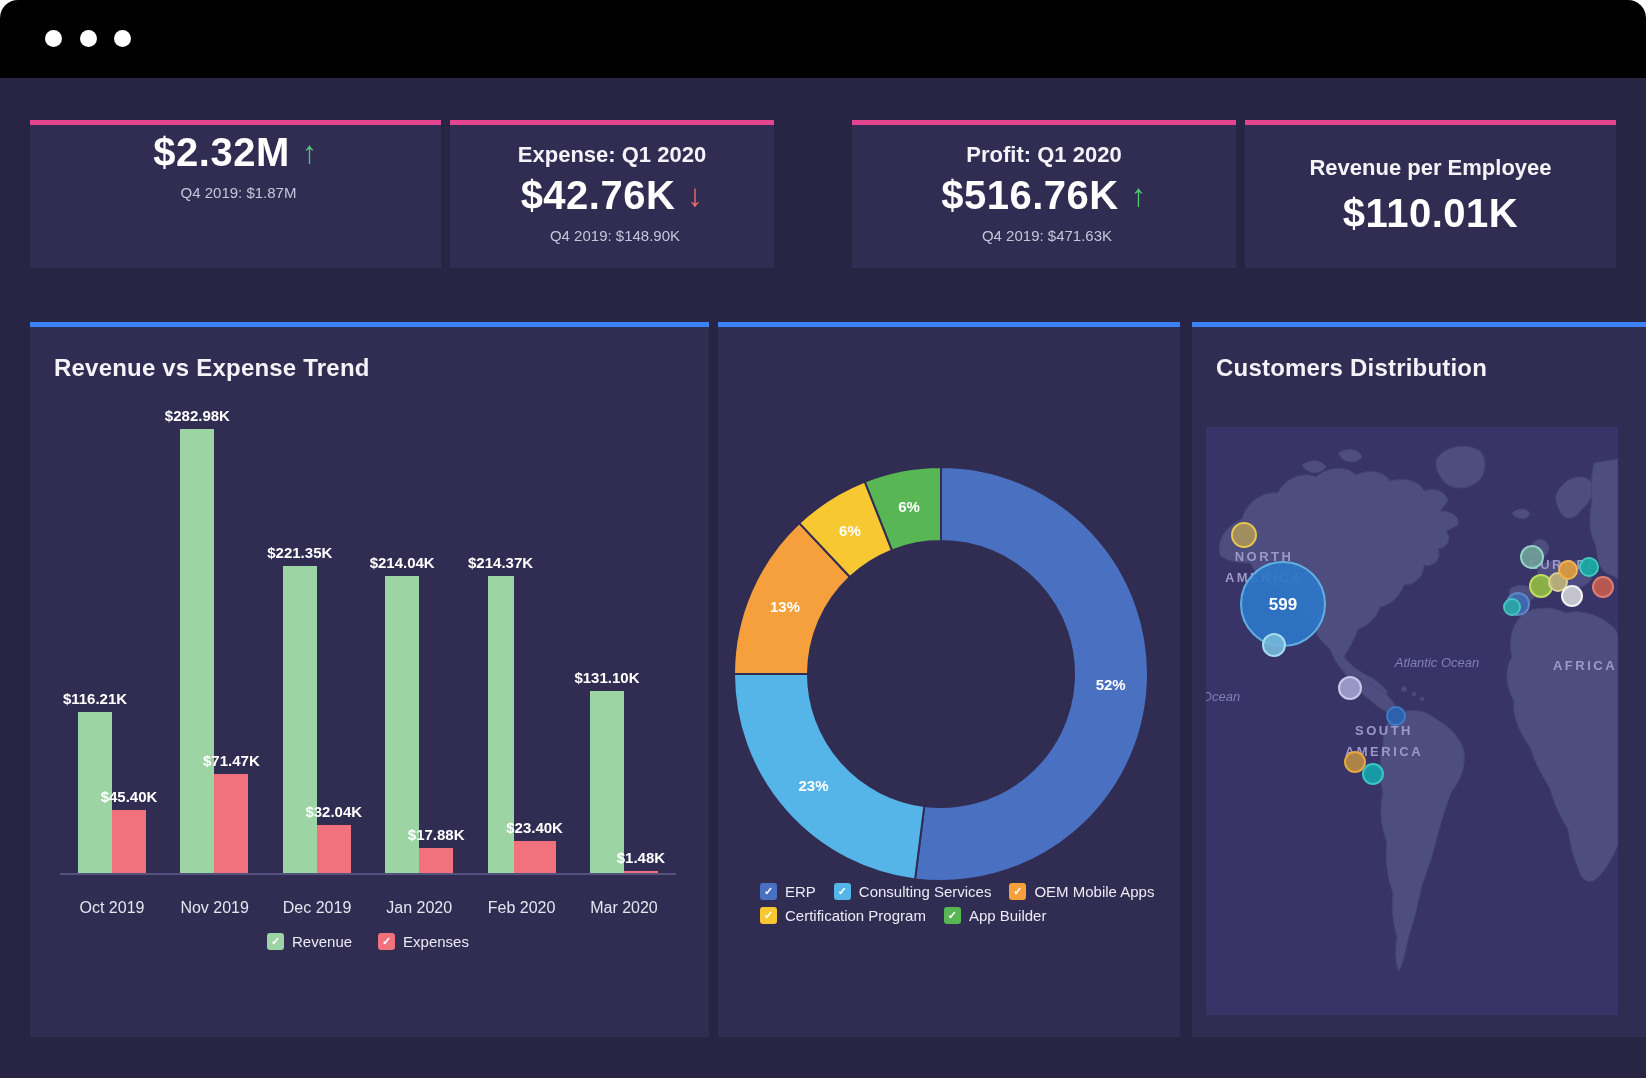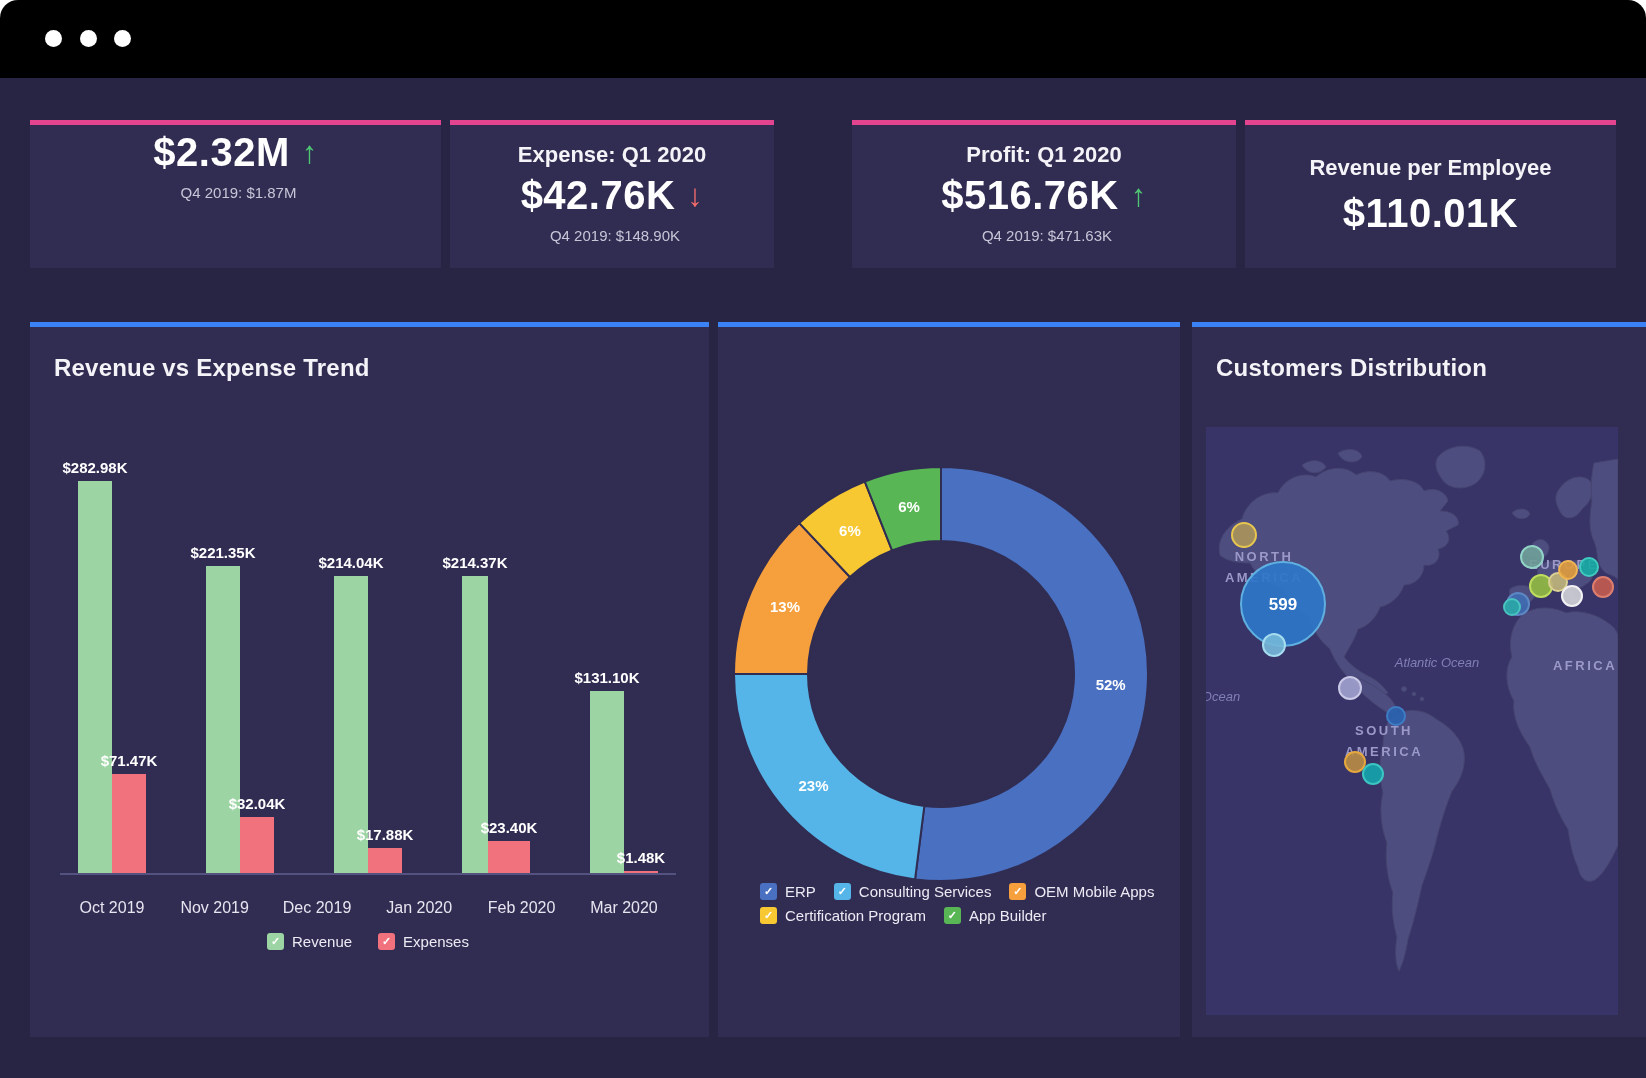--- a/index.html
+++ b/index.html
@@ -95,32 +95,40 @@
 
       </div>
 
     </div>
 
     <div class="panel" style="left:30px;width:679px">
       <h2 class="panel-title">Revenue vs Expense Trend</h2>
       <div id="bar-chart">
         <div id="bar-plot">
             <div class="bar-group">
-              <div class="bar rev" style="height: 392px;">
+              <div class="bar rev" style="height: 161px;">
+                <span class="bar-label">$116.21K</span>
+              </div>
+              <div class="bar exp" style="height: 63px;">
+                <span class="bar-label">$45.40K</span>
+              </div>
+            </div>
+            <div class="bar-group">
+              <div class="bar rev" style="height: 444px;">
                 <span class="bar-label">$282.98K</span>
               </div>
               <div class="bar exp" style="height: 99px;">
                 <span class="bar-label">$71.47K</span>
               </div>
             </div>
             <div class="bar-group">
               <div class="bar rev" style="height: 307px;">
                 <span class="bar-label">$221.35K</span>
               </div>
-              <div class="bar exp" style="height: 56px;">
+              <div class="bar exp" style="height: 48px;">
                 <span class="bar-label">$32.04K</span>
               </div>
             </div>
             <div class="bar-group">
               <div class="bar rev" style="height: 297px;">
                 <span class="bar-label">$214.04K</span>
               </div>
               <div class="bar exp" style="height: 25px;">
                 <span class="bar-label">$17.88K</span>
               </div>

